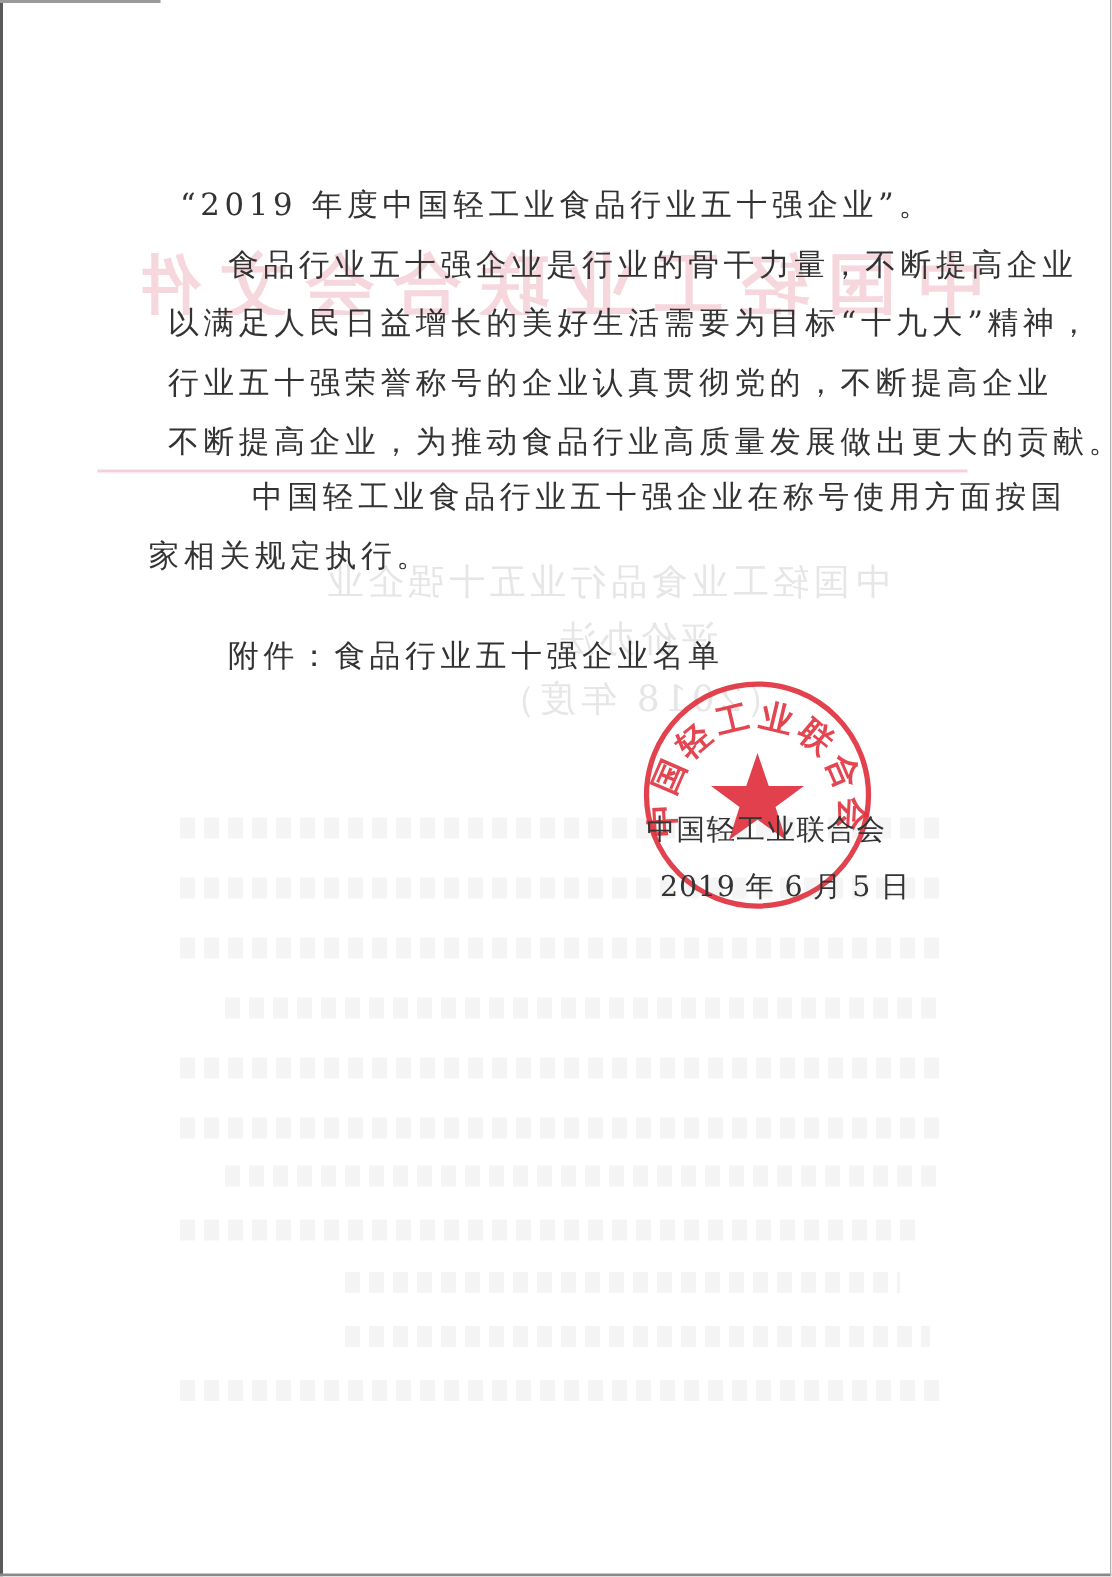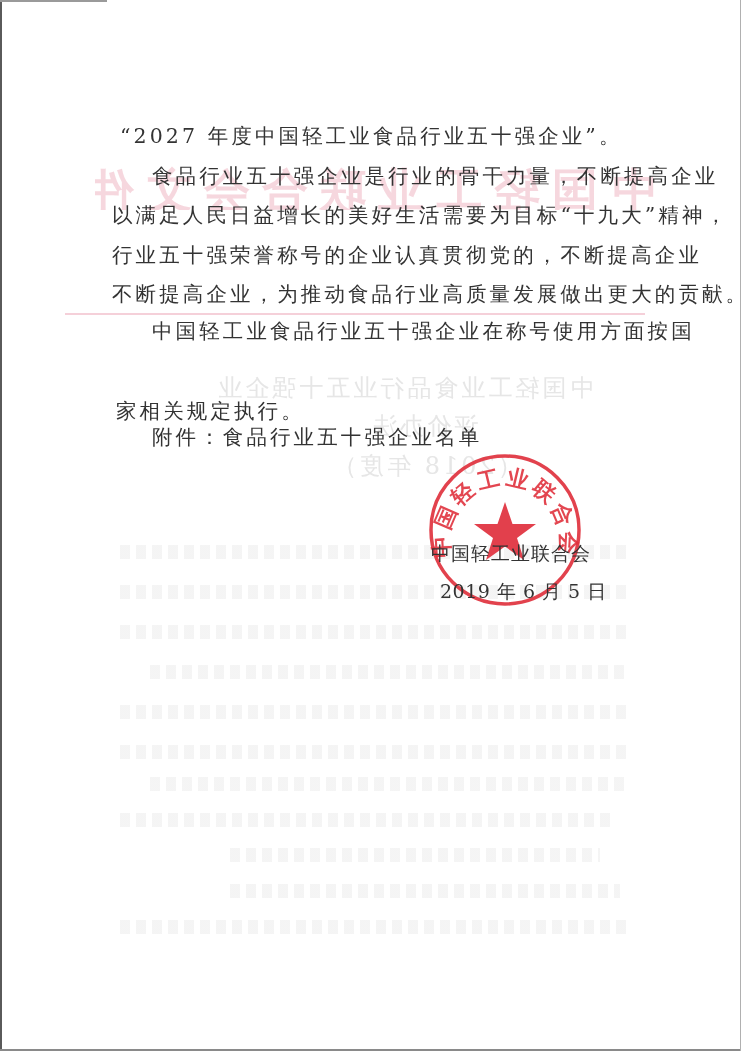--- a/index.html
+++ b/index.html
@@ -65,27 +65,27 @@
 <div class="bleed-line" style="left:120px; top:625px; width:510px;"></div>
 <div class="bleed-line" style="left:150px; top:665px; width:480px;"></div>
 <div class="bleed-line" style="left:120px; top:705px; width:510px;"></div>
 <div class="bleed-line" style="left:120px; top:745px; width:510px;"></div>
 <div class="bleed-line" style="left:150px; top:777px; width:480px;"></div>
 <div class="bleed-line" style="left:120px; top:813px; width:490px;"></div>
 <div class="bleed-line" style="left:230px; top:848px; width:370px;"></div>
 <div class="bleed-line" style="left:230px; top:884px; width:390px;"></div>
 <div class="bleed-line" style="left:120px; top:920px; width:510px;"></div>
 
-<div class="line" style="left:120px; top:124px;">“2027 年度中国轻工业食品行业五十强企业”。</div>
+<div class="line" style="left:120px; top:124px;">“2019 年度中国轻工业食品行业五十强企业”。</div>
 <div class="line" style="left:152px; top:164px;">食品行业五十强企业是行业的骨干力量，不断提高企业</div>
 <div class="line" style="left:112px; top:203px;">以满足人民日益增长的美好生活需要为目标“十九大”精神，</div>
 <div class="line" style="left:112px; top:243px;">行业五十强荣誉称号的企业认真贯彻党的，不断提高企业</div>
 <div class="line" style="left:112px; top:282px;">不断提高企业，为推动食品行业高质量发展做出更大的贡献。</div>
-<div class="line" style="left:152px; top:319px;">中国轻工业食品行业五十强企业在称号使用方面按国</div>
-<div class="line" style="left:116px; top:358px;margin-top:41px;">家相关规定执行。</div>
+<div class="line" style="left:168px; top:319px;">中国轻工业食品行业五十强企业在称号使用方面按国</div>
+<div class="line" style="left:99px; top:358px;">家相关规定执行。</div>
 <div class="line" style="left:152px; top:425px;">附件：食品行业五十强企业名单</div>
 
 <svg class="stamp" viewBox="0 0 156 156">
   <defs>
     <path id="arc" d="M 30 118 A 56 56 0 1 1 126 118"></path>
   </defs>
   <circle cx="78" cy="78" r="74" fill="none" stroke="#e0323e" stroke-width="3.5" opacity="0.92"></circle>
   <polygon points="78,50 85.5,72 109,72 90,86 97,108 78,94.5 59,108 66,86 47,72 70.5,72" fill="#e0323e" opacity="0.93"></polygon>
   <text font-family="DejaVu Sans, sans-serif" font-size="22" font-weight="bold" fill="#e0323e" opacity="0.9" letter-spacing="4">
     <textPath href="#arc" startOffset="50%" text-anchor="middle">中国轻工业联合会</textPath>

